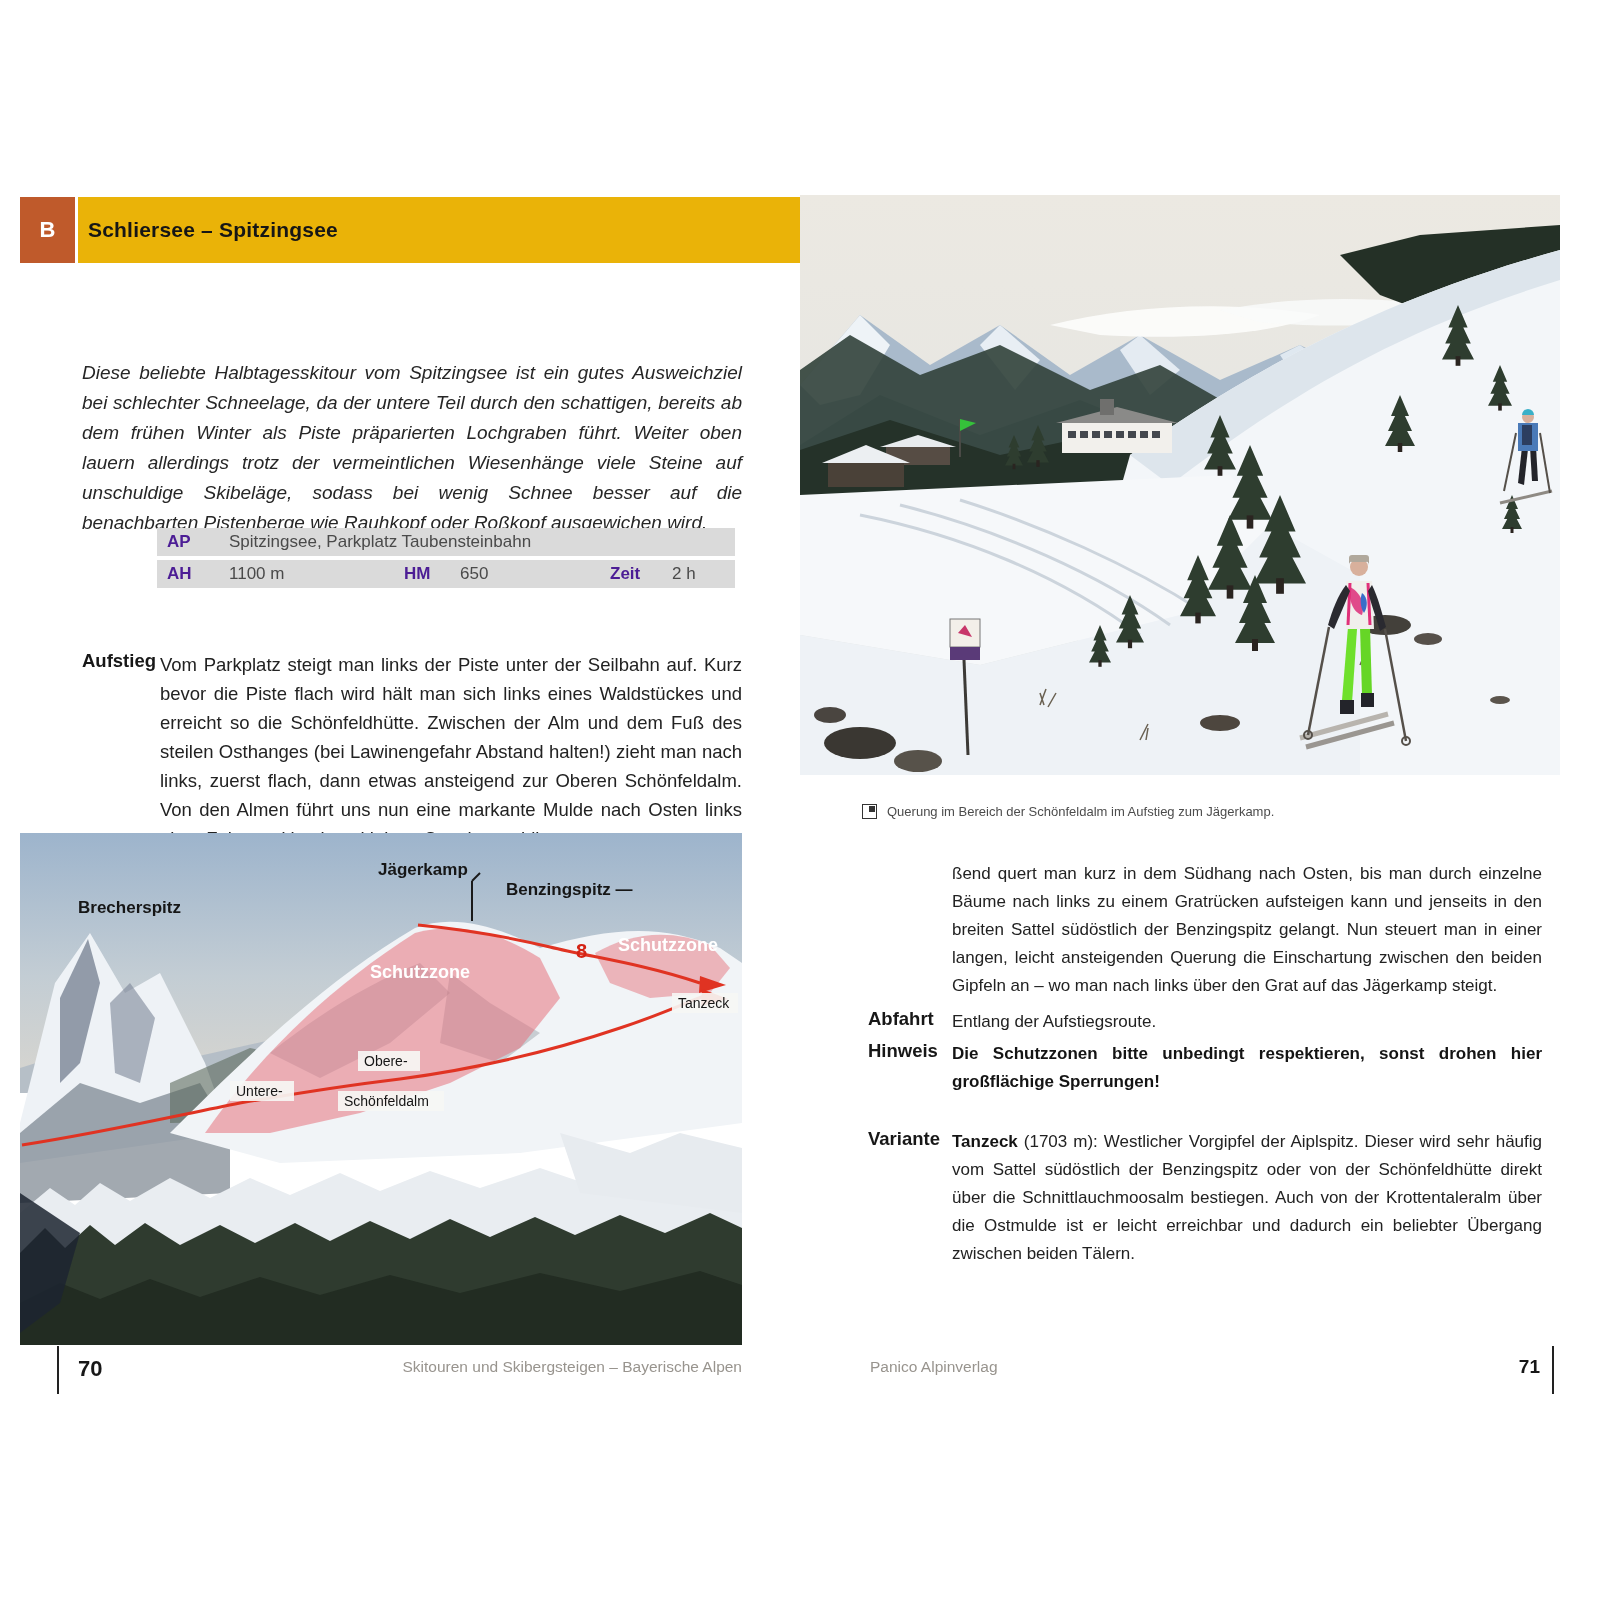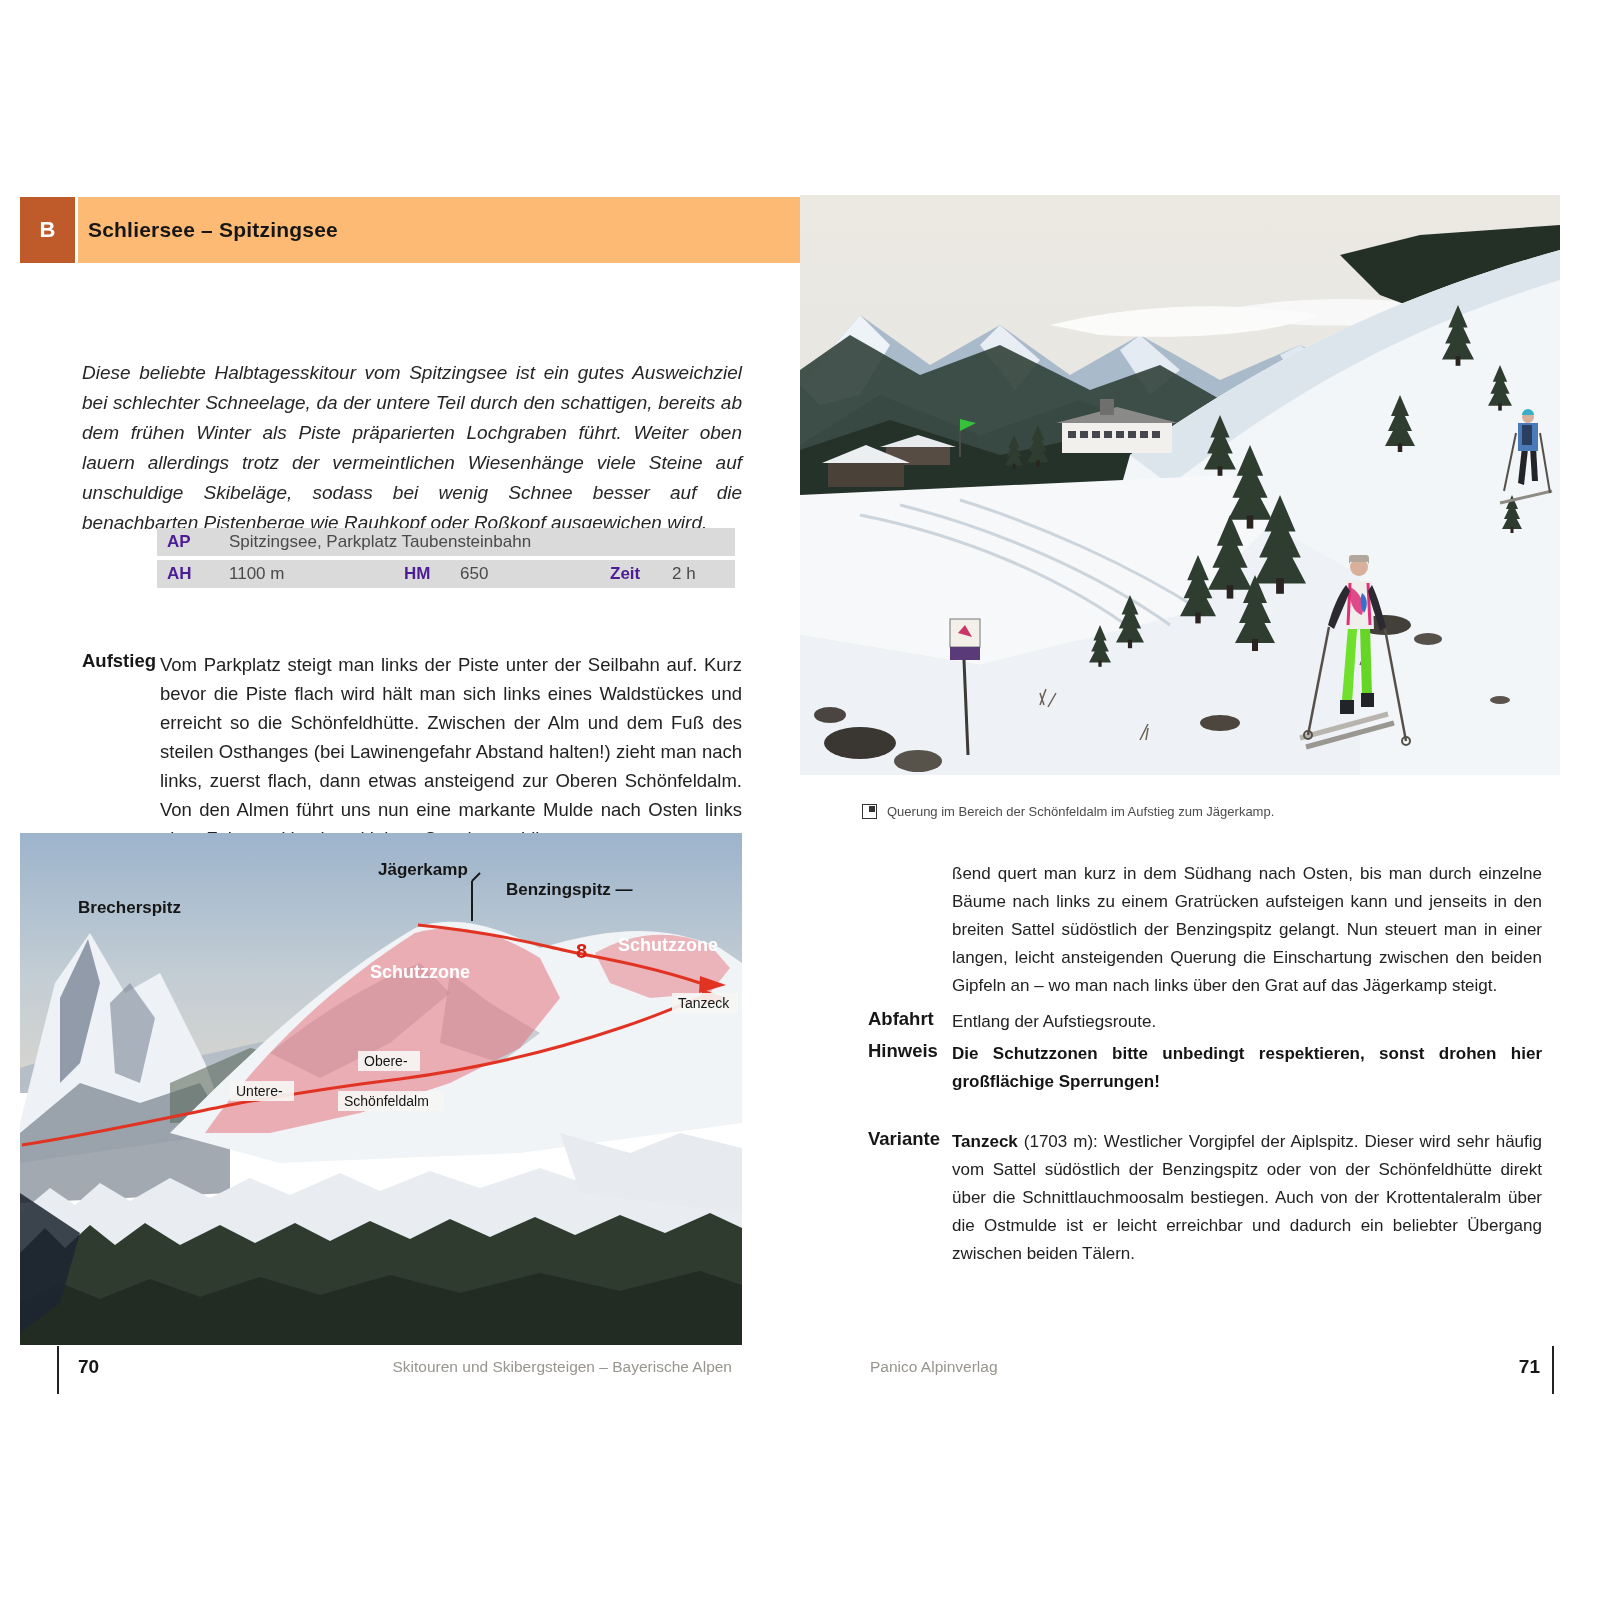--- a/index.html
+++ b/index.html
@@ -2,21 +2,21 @@
 <html><head>
 <meta charset="utf-8">
 <style>
   html,body{margin:0;padding:0;background:#ffffff;}
   #page{position:relative;width:1600px;height:1600px;background:#ffffff;overflow:hidden;
         font-family:"Liberation Sans",sans-serif;color:#1e1e1e;}
   .abs{position:absolute;}
   
   #b-tab{left:20px;top:197px;width:55px;height:66px;background:#bf5a2b;color:#fff;
          font-weight:bold;font-size:22px;display:flex;align-items:center;justify-content:center;}
-  #band{left:78px;top:197px;width:722px;height:66px;background:#fdba74;display:flex;align-items:center;}
+  #band{left:78px;top:197px;width:722px;height:66px;background:#eab308;display:flex;align-items:center;}
   #band .t{font-weight:bold;font-size:21px;color:#161616;margin-left:10px;letter-spacing:.2px;}
   
   #tour-title{left:82px;top:296px;font-size:26px;font-weight:bold;color:#171717;}
   #tour-title .elev{font-weight:normal;color:#8e8e8c;}
   
   #intro{left:82px;top:358px;width:660px;font-size:19px;line-height:30px;font-style:italic;
          color:#262626;text-align:justify;}
   
   #info-table{left:157px;top:528px;width:578px;font-size:17px;}
   .trow{background:#dadada;display:grid;align-items:center;height:28px;margin-bottom:4px;
@@ -47,23 +47,23 @@
   #abfahrt-text{top:1008px;}
   #hinweis-label{top:1040px;}
   #hinweis-text{top:1040px;font-weight:bold;color:#141414;}
   #variante-label{top:1128px;}
   #variante-text{top:1128px;}
   #variante-text b{color:#141414;}
   
   .vrule{width:2px;height:48px;background:#222;}
   #vrule-l{left:57px;top:1346px;}
   #vrule-r{left:1552px;top:1346px;}
-  #pnum-l{left:78px;top:1356px;font-size:19px;font-weight:bold;color:#171717;}
+  #pnum-l{left:78px;top:1356px;font-size:22px;font-weight:bold;color:#171717;}
   #pnum-r{left:1476px;top:1356px;width:64px;text-align:right;font-size:19px;font-weight:bold;color:#171717;}
-  #footer-center-l{left:332px;top:1358px;width:400px;text-align:right;font-size:15.5px;color:#98948e;}
+  #footer-center-l{left:342px;top:1358px;width:400px;text-align:right;font-size:15.5px;color:#98948e;}
   #footer-left-r{left:870px;top:1358px;font-size:15.5px;color:#98948e;}
   text{font-family:"Liberation Sans",sans-serif;}
 </style>
 </head>
 <body>
 
 <div id="page">
 
   <div class="abs" id="b-tab">
     <span>B</span>

